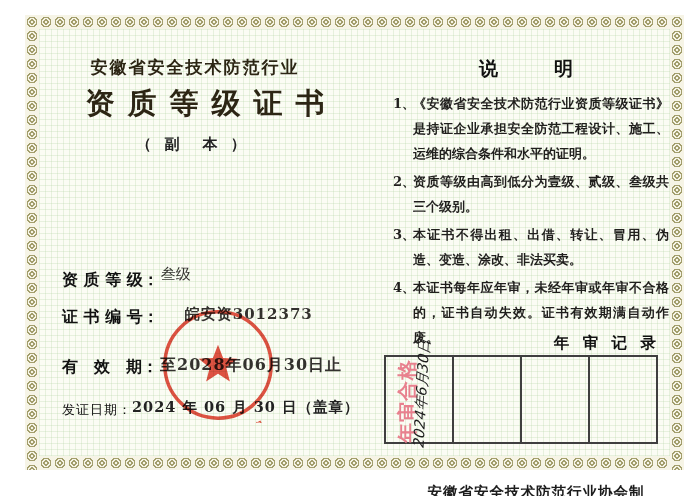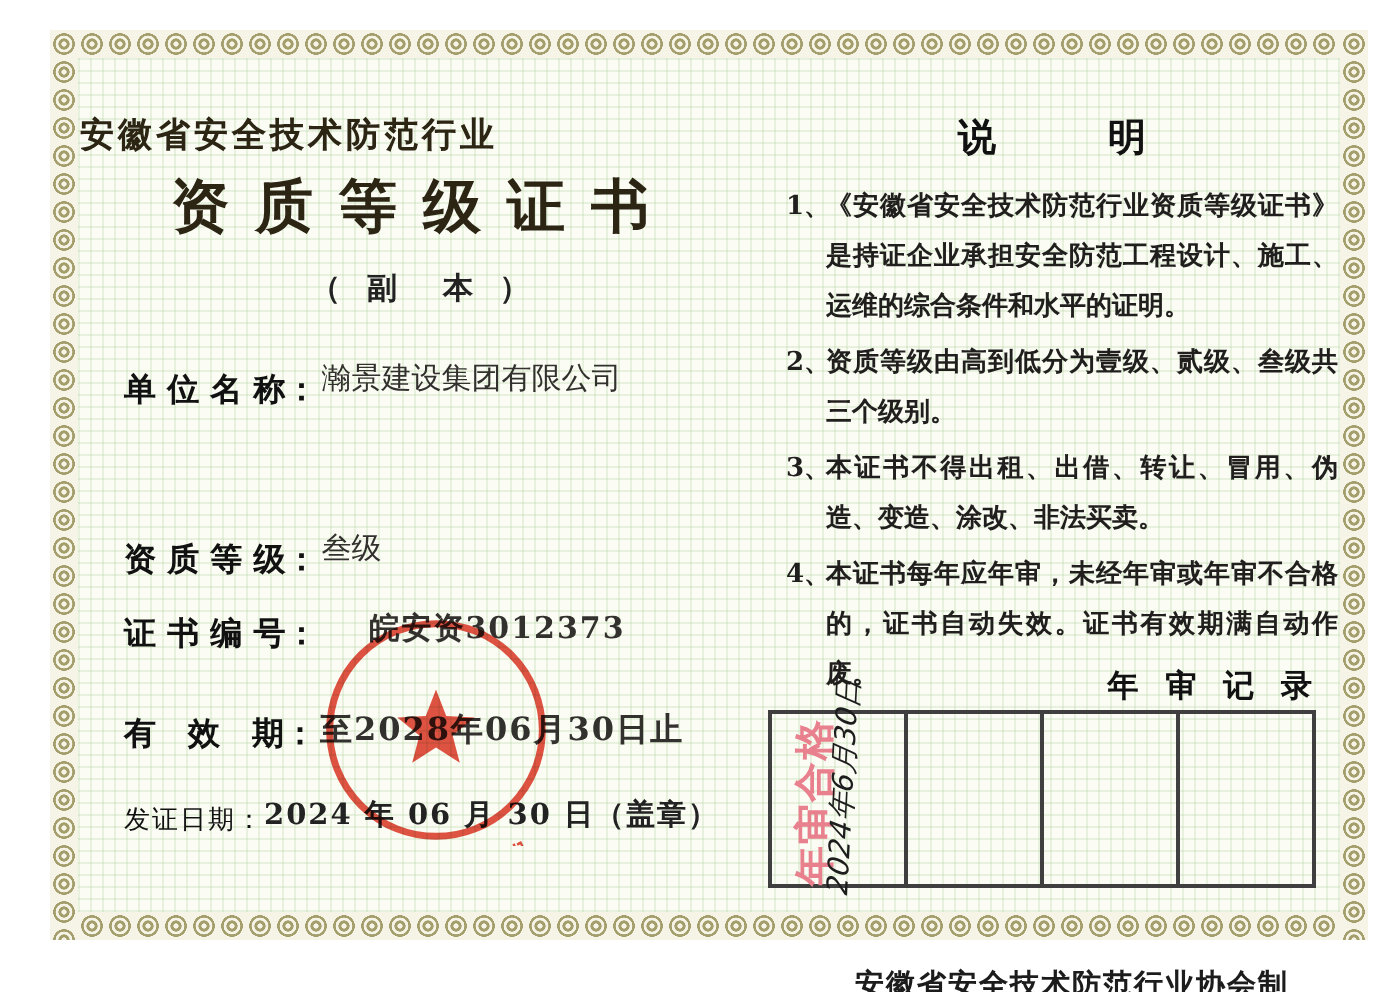--- a/index.html
+++ b/index.html
@@ -12,25 +12,25 @@
   .band.top{left:25px;top:15px;width:659px;height:14px;}
   .band.bottom{left:25px;top:456px;width:659px;height:14px;}
   .band.left{left:25px;top:15px;width:14px;height:455px;}
   .band.right{left:670px;top:15px;width:14px;height:455px;}
   
   .inner{position:absolute;left:39px;top:29px;width:631px;height:427px;
          background-color:#fbfcf4;
          background-image:linear-gradient(rgba(185,214,170,.30) 1px,transparent 1px),
                           linear-gradient(90deg,rgba(185,214,170,.30) 1px,transparent 1px);
          background-size:6px 6px;}
-  .org-line{position:absolute;left:40px;top:56px;width:310px;text-align:left;
+  .org-line{position:absolute;left:40px;top:56px;width:310px;text-align:center;
             font-size:17px;font-weight:700;letter-spacing:2px;color:#2c2514;}
   .cert-title{position:absolute;left:40px;top:84px;width:330px;text-align:center;
               font-size:29px;font-weight:700;letter-spacing:13px;text-indent:13px;color:#2c2514;}
-  .copy-type{position:absolute;left:47px;top:135px;width:330px;text-align:center;
+  .copy-type{position:absolute;left:28px;top:135px;width:330px;text-align:center;
              font-size:15px;font-weight:700;letter-spacing:4px;color:#222;}
   .field{position:absolute;left:62px;white-space:nowrap;}
   .field .lbl{font-size:16px;font-weight:700;color:#111;}
   .field .val{font-family:"DejaVu Serif","Liberation Serif",serif;font-size:15px;color:#33312e;
               position:relative;top:-6px;margin-left:2px;}
   .field.f0{top:185px;} .field.f1{top:233px;} .field.f2{top:270px;} .field.f3{top:307px;}
   .field.f4{top:357px;}
   .field.f4 .val{font-weight:700;font-size:16px;top:-2px;letter-spacing:1px;}
   .field.f3 .val{font-weight:700;top:-3px;letter-spacing:1px;padding-left:24px;}
   .issue{position:absolute;left:62px;top:399px;white-space:nowrap;}
@@ -70,23 +70,20 @@
   <div class="band bottom"></div>
   <div class="band left"></div>
   <div class="band right"></div>
 
   <div class="inner"></div>
 
   <div class="org-line">安徽省安全技术防范行业</div>
   <div class="cert-title">资质等级证书</div>
   <div class="copy-type">（ 副　本 ）</div>
 
-  <div class="field f0">
-    <span class="lbl">单 位 名 称：</span><span class="val">瀚景建设集团有限公司</span>
-  </div>
   <div class="field f2">
     <span class="lbl">资 质 等 级：</span><span class="val">叁级</span>
   </div>
   <div class="field f3">
     <span class="lbl">证 书 编 号：</span><span class="val">皖安资3012373</span>
   </div>
   <div class="field f4">
     <span class="lbl">有　效　期：</span><span class="val">至2028年06月30日止</span>
   </div>
   <div class="issue">

